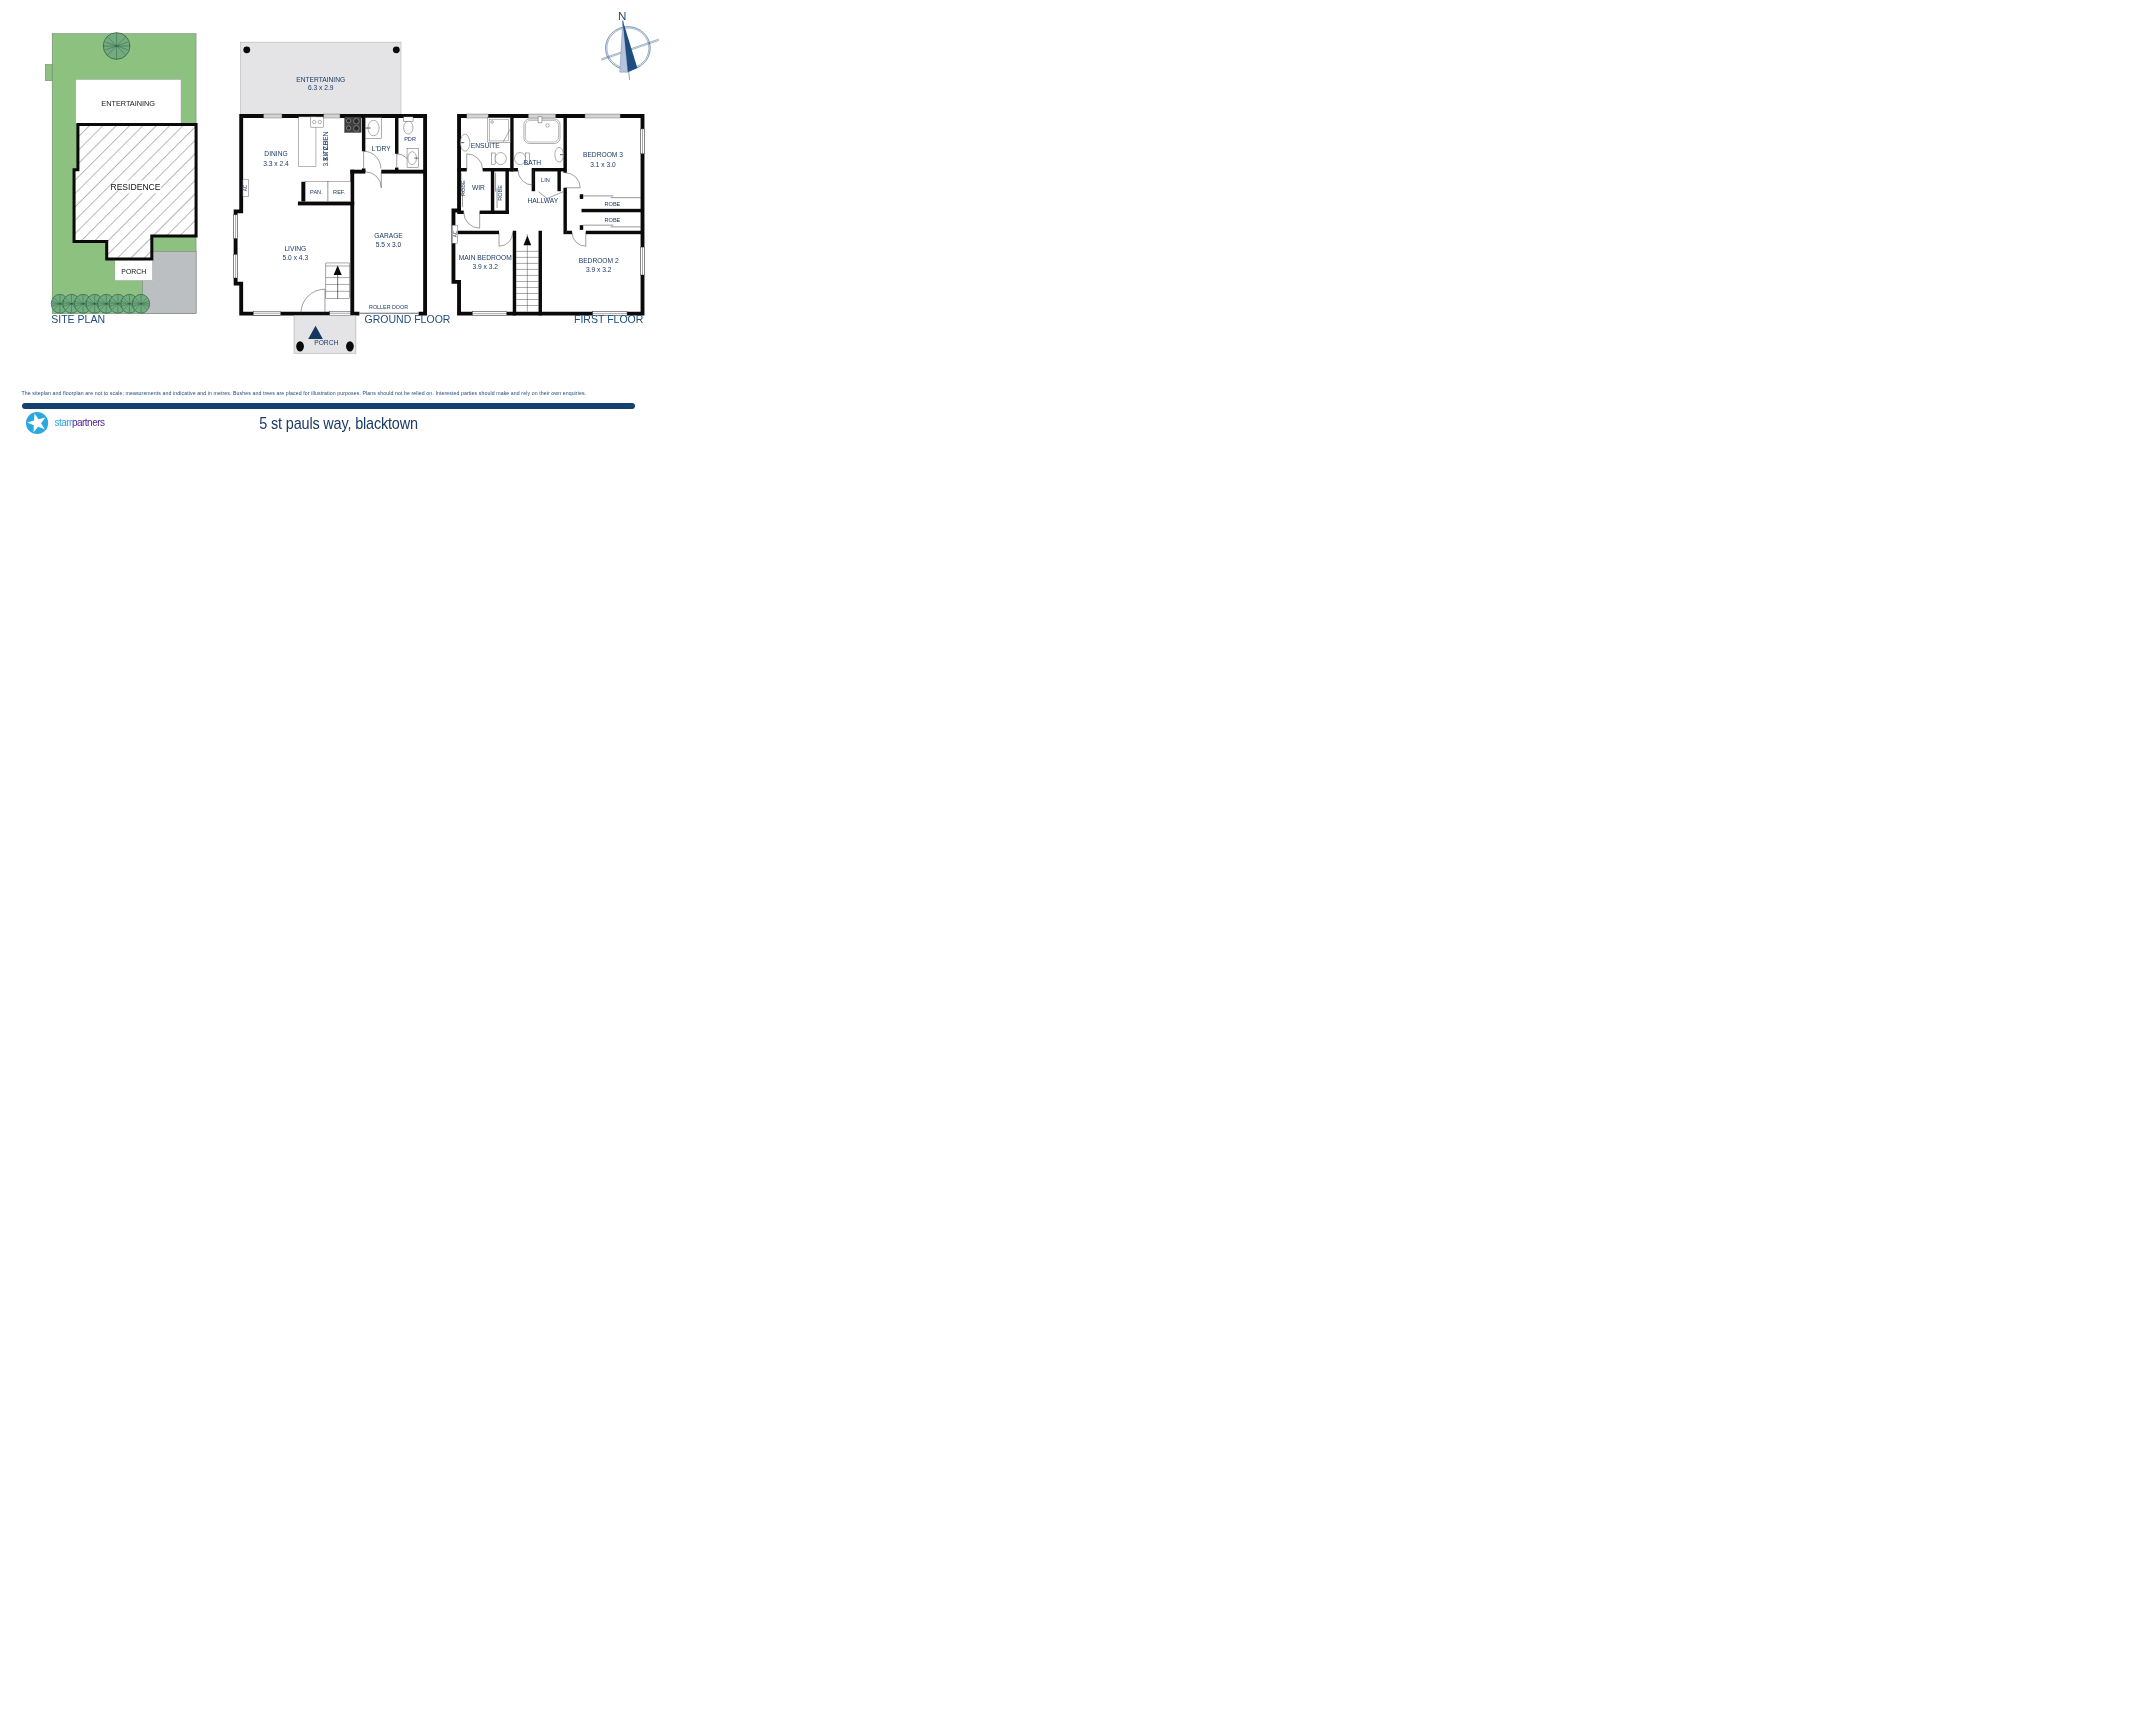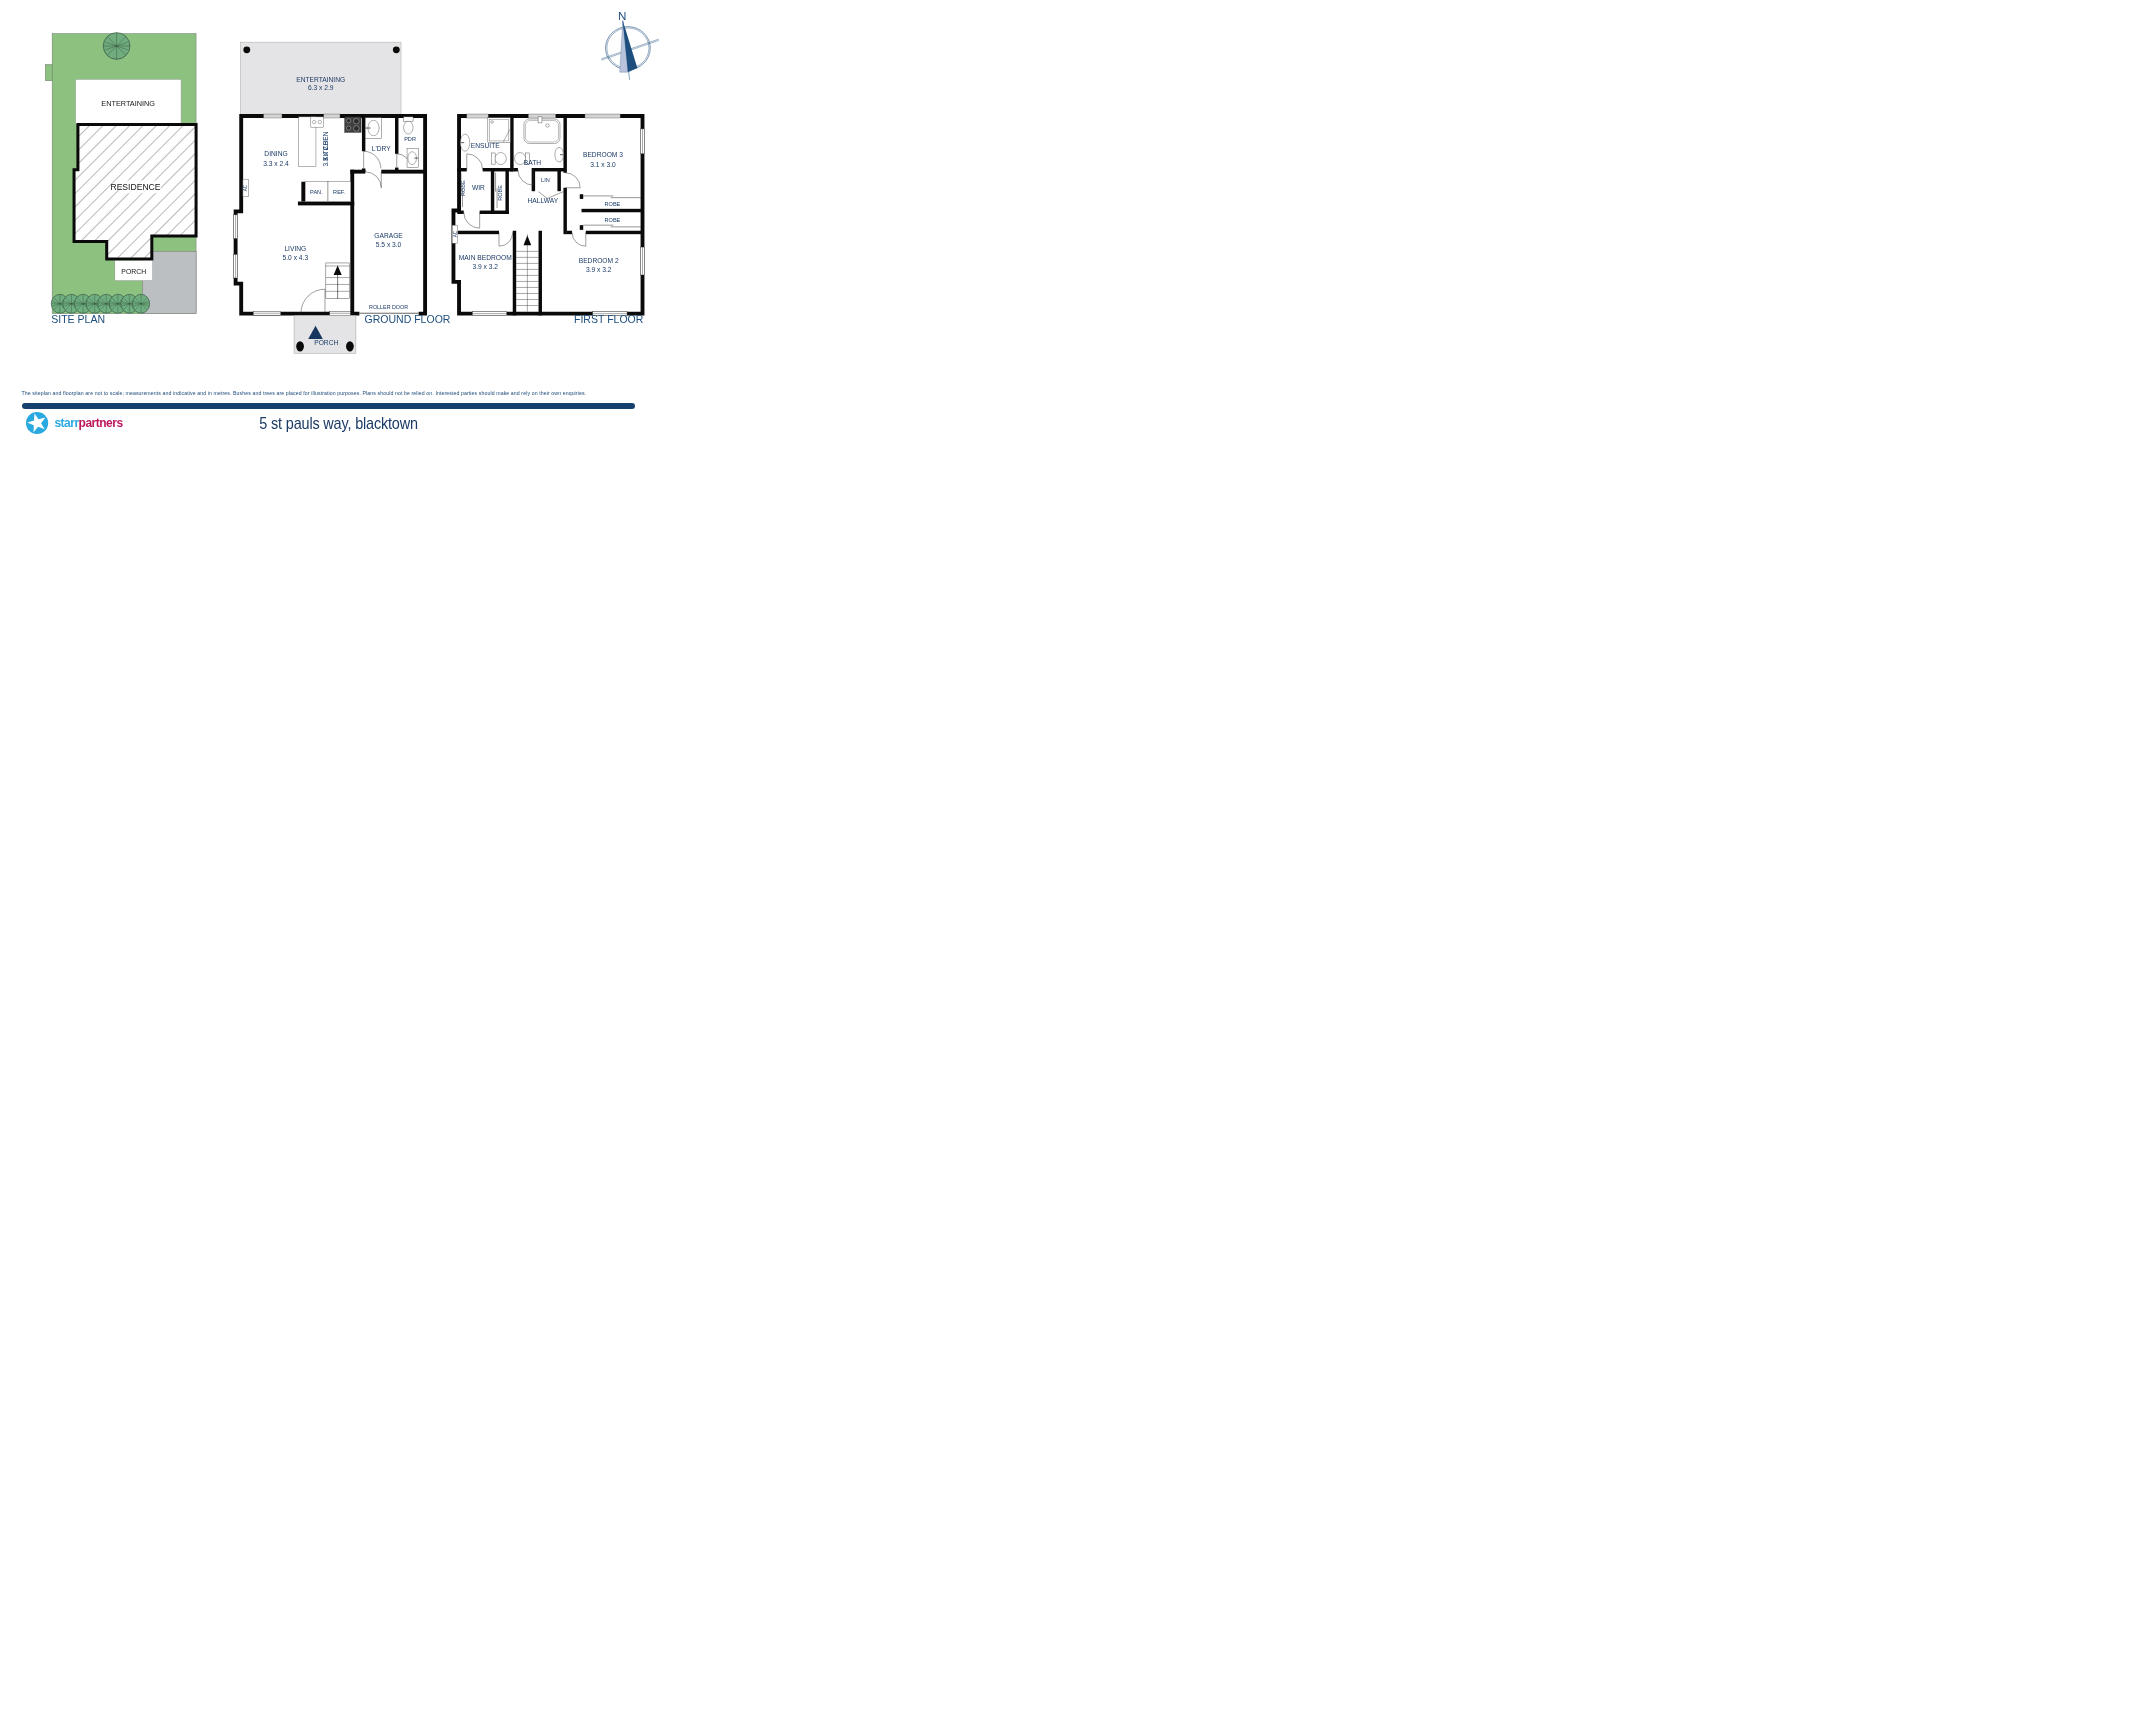--- a/index.html
+++ b/index.html
@@ -11,23 +11,23 @@
   .tiny  {font-size:10.5px;fill:#1b3a66;text-anchor:middle;}
   .rdoor {font-size:12.5px;fill:#1b3a66;text-anchor:middle;}
   .title {font-size:24.5px;fill:#1d4e7e;}
   .siteT {font-size:17px;  fill:#15151a;text-anchor:middle;}
   .res   {font-size:20px;  fill:#15151a;text-anchor:middle;}
   .north {font-size:27px;  fill:#1d4e7e;text-anchor:middle;}
   .disclaimer{position:absolute;left:21.5px;top:390px;width:636px;font-size:5.2px;
               letter-spacing:0.1px;color:#1d4a7a;white-space:nowrap;}
   .bar{position:absolute;left:21.5px;top:403px;width:613px;height:5.6px;border-radius:3px;background:#16406e;}
   .logo{position:absolute;left:24px;top:409px;display:flex;align-items:center;height:28px;}
-  .logo .word{font-size:12px;font-weight:bold;letter-spacing:-0.5px;line-height:1;}
+  .logo .word{font-size:10px;font-weight:normal;letter-spacing:-0.5px;line-height:1;}
   .starr{color:#2aa9e0;margin-left:3.4px;}
-  .partners{color:#be185d;}
+  .partners{color:#4c1d95;}
   .address{position:absolute;left:50%;top:414px;transform:translateX(-47%) scaleX(.85);
            font-size:17px;color:#1b3a66;letter-spacing:-0.2px;white-space:nowrap;}
 </style>
 </head>
 <body>
 
 <div id="canvas">
 <svg width="665" height="388" viewBox="0 0 1545 903">
   <defs>
     <pattern id="hatch" width="22" height="22" patternUnits="userSpaceOnUse" patternTransform="rotate(45)">

